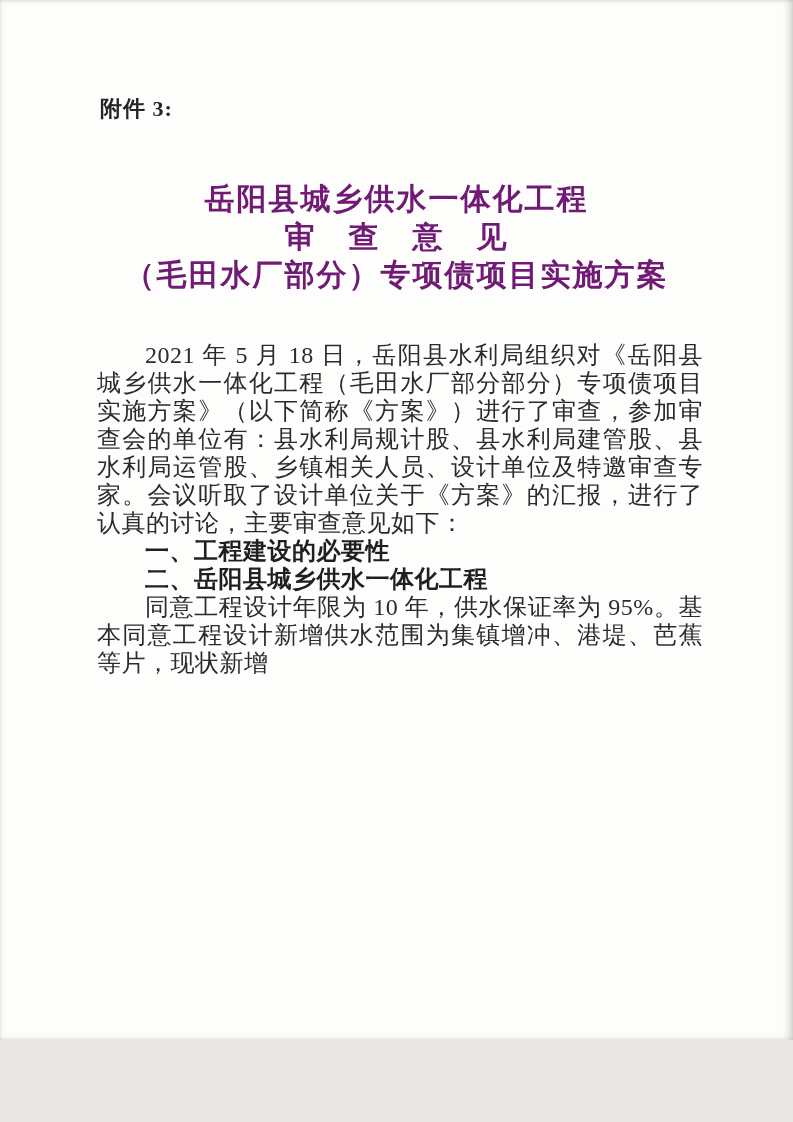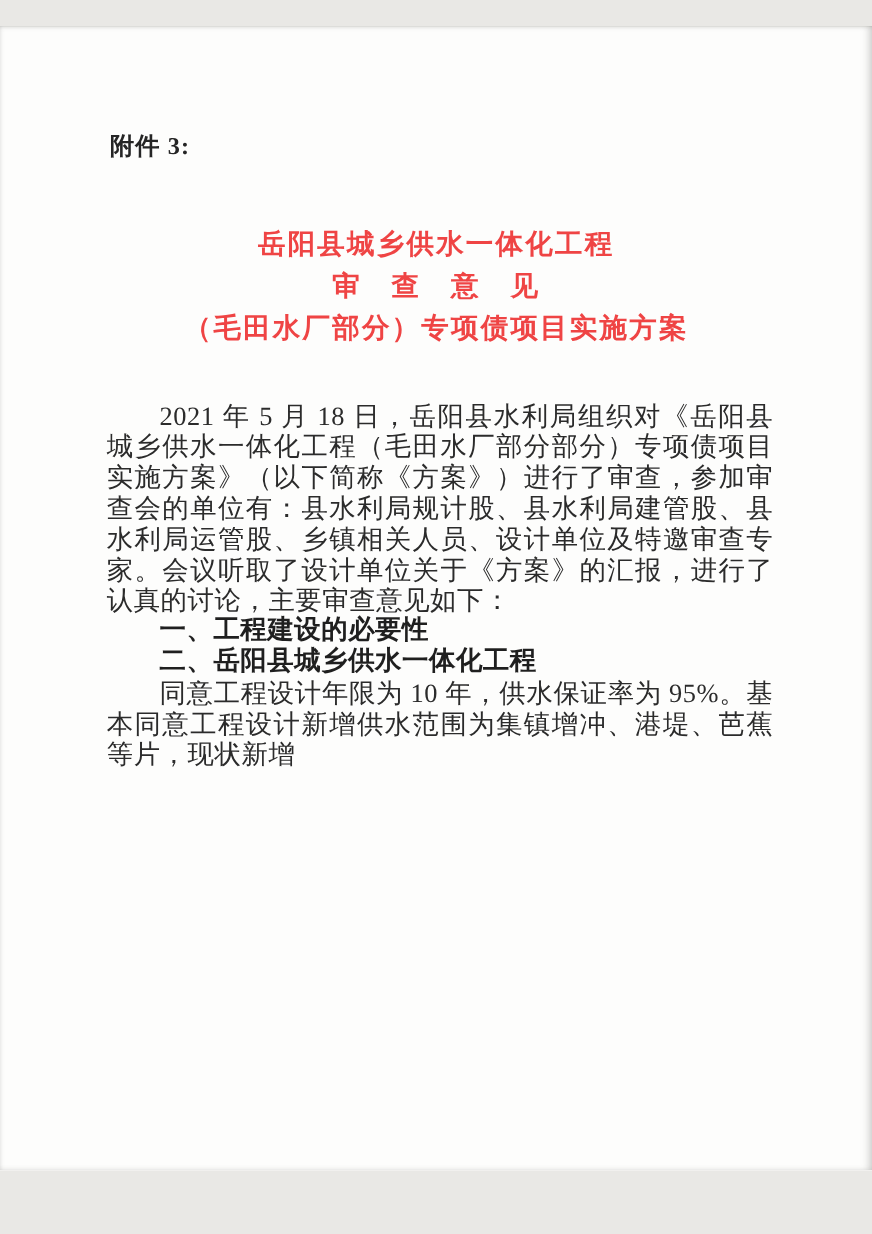--- a/index.html
+++ b/index.html
@@ -17,62 +17,61 @@
     position: absolute;
     left: 0;
     top: 0;
     width: 793px;
     height: 1040px;
     background: #fdfdfc;
     box-shadow:
       inset -6px 0 8px -4px rgba(90, 90, 85, 0.35),
       inset 2px 2px 4px -2px rgba(120, 120, 115, 0.25),
       inset 0 -3px 5px -3px rgba(120, 120, 115, 0.2);
-    margin-top: 24px;
   }
   .attachment-label {
     position: absolute;
     left: 100px;
     top: 94px;
     font-size: 22px;
     font-weight: bold;
     color: #252525;
     letter-spacing: 1px;
   }
   .title-block {
     position: absolute;
     left: 0;
     top: 180px;
     width: 793px;
     text-align: center;
-    font-size: 25px;
+    font-size: 30px;
     line-height: 38px;
     font-weight: bold;
-    color: #ef4444;
+    color: #701a75;
     letter-spacing: 2px;
   }
   .body-block {
     position: absolute;
     left: 97px;
     top: 341px;
     width: 606px;
     font-size: 24px;
     line-height: 28px;
     color: #2b2b2b;
     text-align: justify;
   }
   .para {
     margin: 0;
     text-indent: 2em;
     letter-spacing: 0.5px;
   }
   .heading {
     margin: 0;
     text-indent: 2em;
-    font-family: Liberation Mono, monospace;
+    font-family: Liberation Sans, sans-serif;
     font-weight: bold;
     font-size: 24px;
     color: #1f1f1f;
     letter-spacing: 0.5px;
   }
 </style>
 </head>
 <body>
 
 <div class="scan-page">

